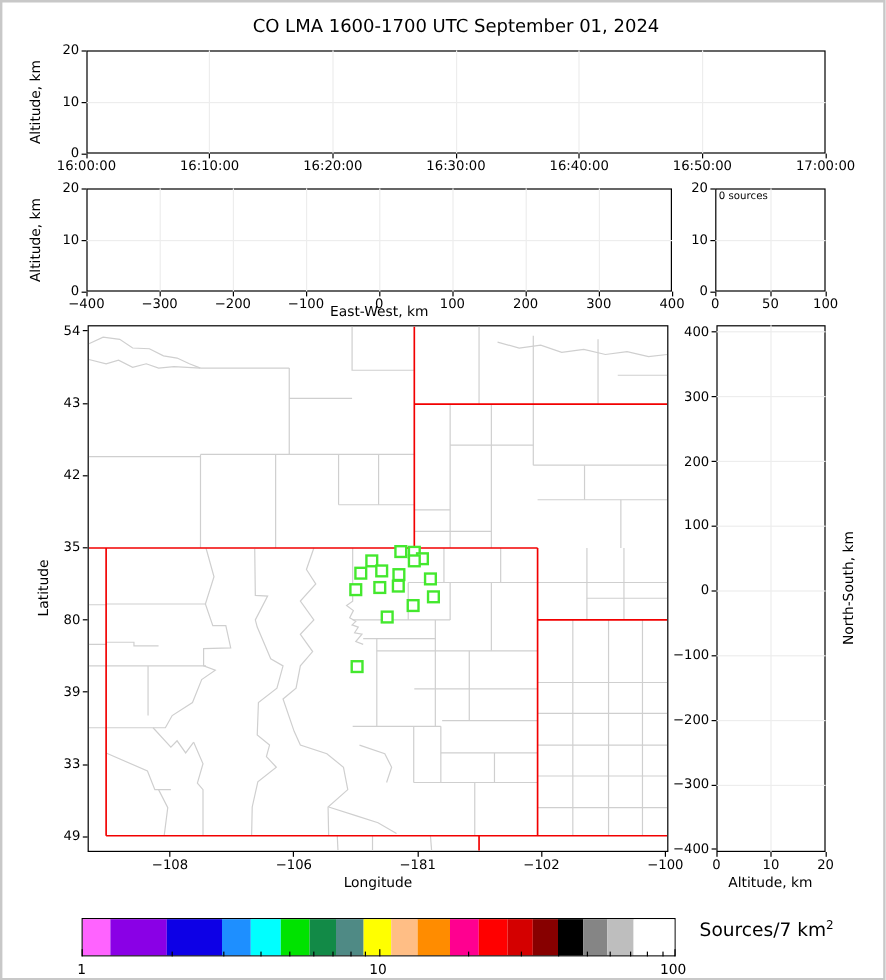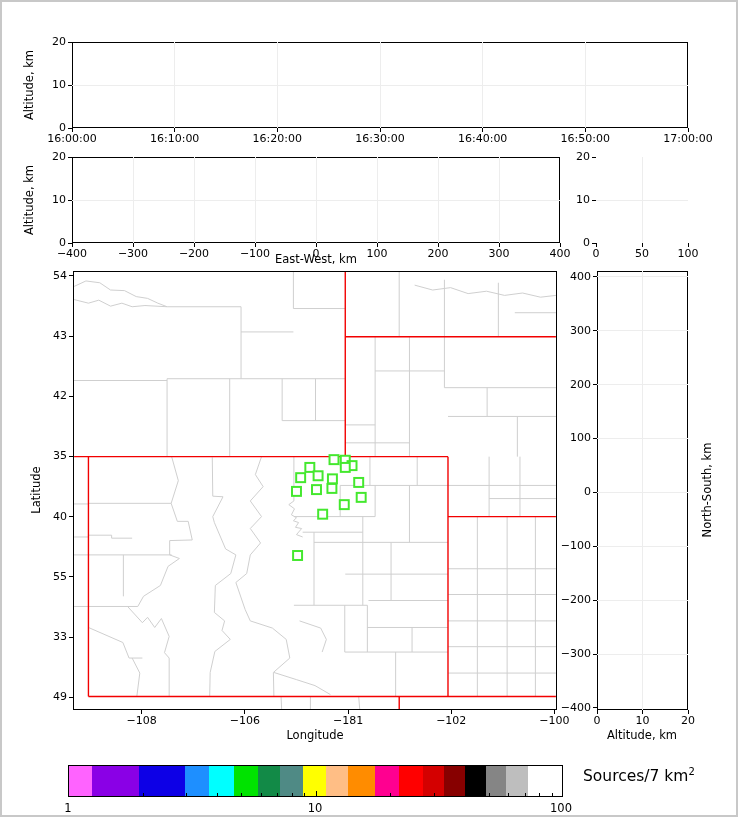--- a/index.html
+++ b/index.html
@@ -18,28 +18,32 @@
   .cblabel sup{font-size:10px}
   #cbar{position:absolute;display:flex;border:1px solid #000;box-sizing:border-box}
   #cbar div{height:100%}
   #map-panel svg{position:absolute;left:0;top:0}
 </style>
 </head>
 <body>
 
 <div class="page">
 
+  <div class="hlab title" style="left:380px;top:13px">CO LMA 1600-1700 UTC September 01, 2024</div>
 
   <div class="panel" style="left:72px;top:42px;width:616px;height:86px"></div>
   <div class="vlab" style="left:29px;top:85px">Altitude, km</div>
 
   <div class="panel" style="left:72px;top:157px;width:488px;height:86px"></div>
   <div class="vlab" style="left:29px;top:200px">Altitude, km</div>
   <div class="hlab axlab" style="left:316px;top:252px">East-West, km</div>
 
+  <div class="panel" style="left:596px;top:157px;width:92px;height:86px">
+    <div class="annot">0 sources</div>
+  </div>
 
   <div class="panel" id="map-panel" style="left:73px;top:271px;width:484px;height:439px">
     <svg id="map-svg" width="482" height="437" viewBox="0 0 484 439">
         <polyline points="0.0,109.0 93.4,109.0" fill="none" stroke="#cfcfcf" stroke-width="1"></polyline>
         <polyline points="93.4,107.2 93.4,185.5" fill="none" stroke="#cfcfcf" stroke-width="1"></polyline>
         <polyline points="0.0,14.5 11.9,9.0 25.8,10.8 36.6,18.1 50.6,18.7 62.4,24.7 73.8,26.5 84.1,31.3 93.4,34.9" fill="none" stroke="#cfcfcf" stroke-width="1"></polyline>
         <polyline points="0.0,27.7 14.4,31.3 24.8,28.3 36.6,34.3 48.0,31.3 58.3,34.9 71.2,33.7 93.4,34.9" fill="none" stroke="#cfcfcf" stroke-width="1"></polyline>
         <polyline points="93.4,34.9 167.7,34.9" fill="none" stroke="#cfcfcf" stroke-width="1"></polyline>
         <polyline points="167.7,34.9 167.7,107.2" fill="none" stroke="#cfcfcf" stroke-width="1"></polyline>
         <polyline points="93.4,107.2 272.4,107.2" fill="none" stroke="#cfcfcf" stroke-width="1"></polyline>
@@ -256,23 +260,23 @@
     <div style="position: absolute; left: 348.057px; top: 714px; transform: translateX(-50%); font: 11px &quot;DejaVu Sans&quot;, &quot;Liberation Sans&quot;, sans-serif; white-space: nowrap;">−181</div>
     <div style="position: absolute; left: 450.746px; top: 710px; width: 1px; height: 4px; background: rgb(0, 0, 0);"></div>
     <div style="position: absolute; left: 451.246px; top: 714px; transform: translateX(-50%); font: 11px &quot;DejaVu Sans&quot;, &quot;Liberation Sans&quot;, sans-serif; white-space: nowrap;">−102</div>
     <div style="position: absolute; left: 553.935px; top: 710px; width: 1px; height: 4px; background: rgb(0, 0, 0);"></div>
     <div style="position: absolute; left: 554.435px; top: 714px; transform: translateX(-50%); font: 11px &quot;DejaVu Sans&quot;, &quot;Liberation Sans&quot;, sans-serif; white-space: nowrap;">−100</div>
     <div style="position: absolute; left: 69px; top: 696.857px; width: 4px; height: 1px; background: rgb(0, 0, 0);"></div>
     <div style="position: absolute; right: 671px; top: 690.357px; font: 11px &quot;DejaVu Sans&quot;, &quot;Liberation Sans&quot;, sans-serif; white-space: nowrap;">49</div>
     <div style="position: absolute; left: 69px; top: 636.626px; width: 4px; height: 1px; background: rgb(0, 0, 0);"></div>
     <div style="position: absolute; right: 671px; top: 630.126px; font: 11px &quot;DejaVu Sans&quot;, &quot;Liberation Sans&quot;, sans-serif; white-space: nowrap;">33</div>
     <div style="position: absolute; left: 69px; top: 576.439px; width: 4px; height: 1px; background: rgb(0, 0, 0);"></div>
-    <div style="position: absolute; right: 671px; top: 569.939px; font: 11px &quot;DejaVu Sans&quot;, &quot;Liberation Sans&quot;, sans-serif; white-space: nowrap;">55</div>
+    <div style="position: absolute; right: 671px; top: 569.939px; font: 11px &quot;DejaVu Sans&quot;, &quot;Liberation Sans&quot;, sans-serif; white-space: nowrap;">39</div>
     <div style="position: absolute; left: 69px; top: 516.208px; width: 4px; height: 1px; background: rgb(0, 0, 0);"></div>
-    <div style="position: absolute; right: 671px; top: 509.708px; font: 11px &quot;DejaVu Sans&quot;, &quot;Liberation Sans&quot;, sans-serif; white-space: nowrap;">40</div>
+    <div style="position: absolute; right: 671px; top: 509.708px; font: 11px &quot;DejaVu Sans&quot;, &quot;Liberation Sans&quot;, sans-serif; white-space: nowrap;">80</div>
     <div style="position: absolute; left: 69px; top: 455.977px; width: 4px; height: 1px; background: rgb(0, 0, 0);"></div>
     <div style="position: absolute; right: 671px; top: 449.477px; font: 11px &quot;DejaVu Sans&quot;, &quot;Liberation Sans&quot;, sans-serif; white-space: nowrap;">35</div>
     <div style="position: absolute; left: 69px; top: 395.747px; width: 4px; height: 1px; background: rgb(0, 0, 0);"></div>
     <div style="position: absolute; right: 671px; top: 389.247px; font: 11px &quot;DejaVu Sans&quot;, &quot;Liberation Sans&quot;, sans-serif; white-space: nowrap;">42</div>
     <div style="position: absolute; left: 69px; top: 335.56px; width: 4px; height: 1px; background: rgb(0, 0, 0);"></div>
     <div style="position: absolute; right: 671px; top: 329.06px; font: 11px &quot;DejaVu Sans&quot;, &quot;Liberation Sans&quot;, sans-serif; white-space: nowrap;">43</div>
     <div style="position: absolute; left: 69px; top: 275.329px; width: 4px; height: 1px; background: rgb(0, 0, 0);"></div>
     <div style="position: absolute; right: 671px; top: 268.829px; font: 11px &quot;DejaVu Sans&quot;, &quot;Liberation Sans&quot;, sans-serif; white-space: nowrap;">54</div>
     <div style="position: absolute; left: 596.5px; top: 710px; width: 1px; height: 4px; background: rgb(0, 0, 0);"></div>
     <div style="position: absolute; left: 597px; top: 714px; transform: translateX(-50%); font: 11px &quot;DejaVu Sans&quot;, &quot;Liberation Sans&quot;, sans-serif; white-space: nowrap;">0</div>

